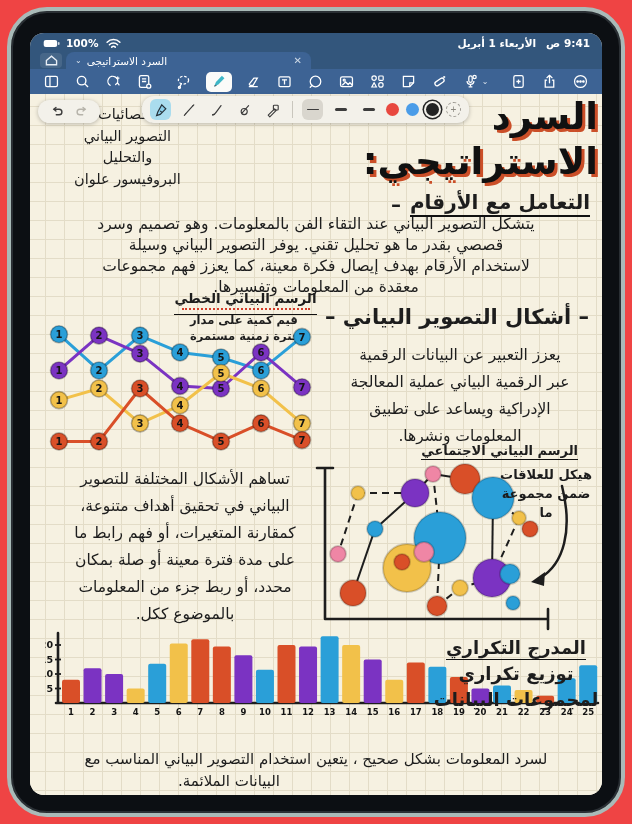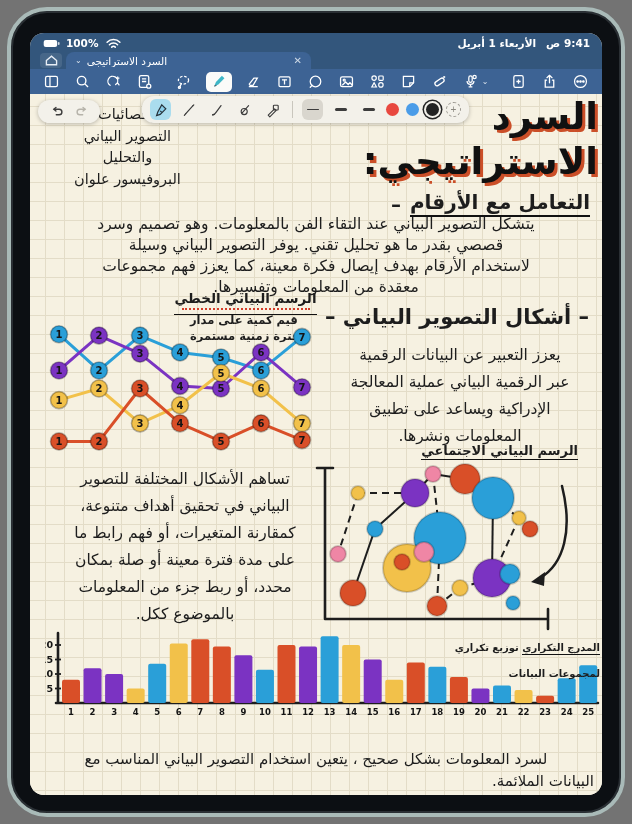--- a/index.html
+++ b/index.html
@@ -1,17 +1,17 @@
 <!DOCTYPE html>
 <html lang="ar"><head>
 <meta charset="utf-8">
 <style>
   * { margin:0; padding:0; box-sizing:border-box; }
   body { width:632px; height:824px; background:#fff; font-family:"DejaVu Sans", sans-serif; overflow:hidden; }
-  .stage { position:relative; width:632px; height:824px; background:#737373; }
+  .stage { position:relative; width:632px; height:824px; background:#ef4444; }
 
   
   .device { position:absolute; left:7px; top:7px; width:618px; height:810px;
     border-radius:40px; background:#0c0f13; border:4px solid #a9bab8;
     box-shadow: inset 0 0 0 2px #2a2f34; }
   .screen { position:absolute; left:19px; top:22px; width:572px; height:762px;
     border-radius:14px; overflow:hidden; background:#f6f1e1; }
 
   
   .statusbar { height:18px; background:#33567c; color:#fff; display:flex;
@@ -71,25 +71,25 @@
   .intro { left:8px; right:8px; top:120px; text-align:center; font-size:15.5px; line-height:21px; }
   .lc-label { left:143px; top:196px; width:145px; text-align:center; font-size:13.5px; font-weight:bold; }
   .lc-label .ul { border-bottom:1.6px solid #111; padding-bottom:8px; }
   .red-dots { width:128px; margin:2px auto 0; border-bottom:2.5px dotted #d43d2a; }
   .lc-caption { left:160px; top:219px; width:126px; text-align:left; font-size:11.5px; font-weight:bold; line-height:15.5px; }
   .shapes-heading { right:0; top:210px; width:290px; text-align:center; font-size:21px; font-weight:bold; }
   .shapes-par { right:6px; top:248px; width:272px; text-align:center; font-size:15.5px; line-height:27px; }
   .left-par { left:10px; top:372px; width:290px; text-align:center; font-size:15.5px; line-height:27px; }
   .net-title { right:24px; top:349px; font-size:13px; font-weight:bold; border-bottom:1.6px solid #111; padding-bottom:1px; z-index:5; }
   .net-caption { right:6px; top:371px; width:100px; text-align:center; font-size:13px; font-weight:bold; line-height:19px; z-index:5; }
-  .hist-title { right:2px; top:541px; width:168px; text-align:right; font-size:10px; font-weight:bold; line-height:26px; z-index:5; }
+  .hist-title { right:2px; top:541px; width:168px; text-align:center; font-size:18px; font-weight:bold; line-height:26px; z-index:5; }
   .hist-title .ul { border-bottom:1.8px solid #111; padding-bottom:1px; }
   .footer { left:8px; right:8px; top:654px; font-size:15px; line-height:22px; text-align:center; }
   .footer .l2 { text-align:right; padding-left:0; padding-right:0; margin-left:95px; text-align:left; direction:rtl; }
-  .footer .l2 { text-align:right; margin-left:140px; margin-right:0; }
+  .footer .l2 { text-align:left; margin-left:140px; margin-right:0; }
   svg.chart { position:absolute; direction:ltr; }
 </style>
 </head>
 <body>
 
 <div class="stage">
 <div class="device">
 <div class="screen">
 
   <div class="statusbar">
@@ -430,20 +430,24 @@
     <div class="abs hw left-par">
       <div>تساهم الأشكال المختلفة للتصوير</div>
       <div>البياني في تحقيق أهداف متنوعة،</div>
       <div>كمقارنة المتغيرات، أو فهم رابط ما</div>
       <div>على مدة فترة معينة أو صلة بمكان</div>
       <div>محدد، أو ربط جزء من المعلومات</div>
       <div>بالموضوع ككل.</div>
     </div>
 
     <div class="abs net-title">الرسم البياني الاجتماعي</div>
+    <div class="abs net-caption">
+      <div>هيكل للعلاقات</div>
+      <div>ضمن مجموعة ما</div>
+    </div>
     <svg id="network-chart" class="chart" style="left:282px; top:362px;" width="298" height="177" viewBox="0 0 298 177">
             <path d="M5 12 H21 M13 12 V163 M13 163 H236 M236 153 V173" stroke="#1d1d1d" stroke-width="2.6" fill="none" stroke-linecap="round"></path>
             <line x1="46" y1="37" x2="103" y2="37" stroke="#1d1d1d" stroke-width="2" stroke-dasharray="7 5"></line>
             <line x1="46" y1="37" x2="26" y2="98" stroke="#1d1d1d" stroke-width="2" stroke-dasharray="7 5"></line>
             <line x1="121" y1="18" x2="128" y2="82" stroke="#1d1d1d" stroke-width="2" stroke-dasharray="7 5"></line>
             <line x1="128" y1="82" x2="125" y2="150" stroke="#1d1d1d" stroke-width="2" stroke-dasharray="7 5"></line>
             <line x1="125" y1="150" x2="148" y2="132" stroke="#1d1d1d" stroke-width="2" stroke-dasharray="7 5"></line>
             <line x1="148" y1="132" x2="180" y2="122" stroke="#1d1d1d" stroke-width="2" stroke-dasharray="7 5"></line>
             <line x1="181" y1="42" x2="207" y2="62" stroke="#1d1d1d" stroke-width="2" stroke-dasharray="7 5"></line>
             <line x1="207" y1="62" x2="180" y2="122" stroke="#1d1d1d" stroke-width="2" stroke-dasharray="7 5"></line>

